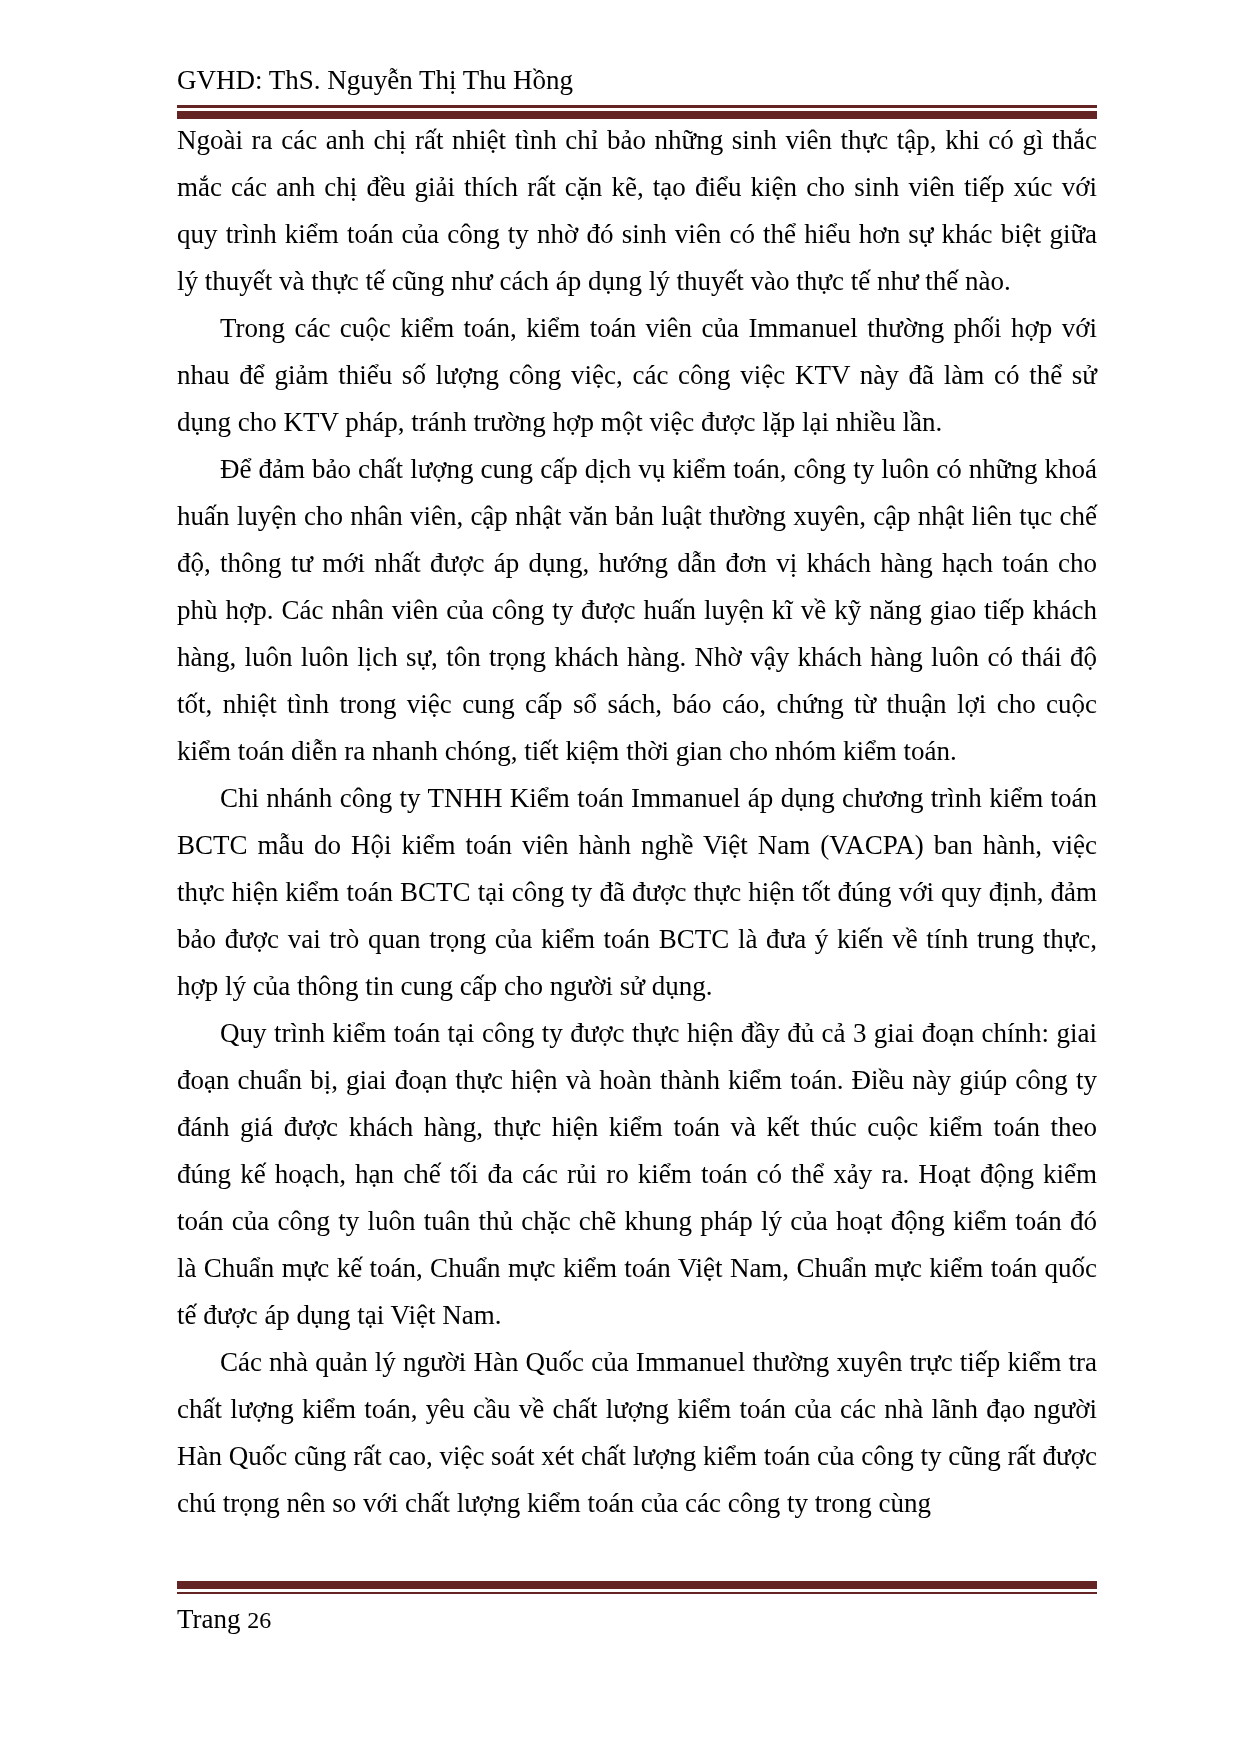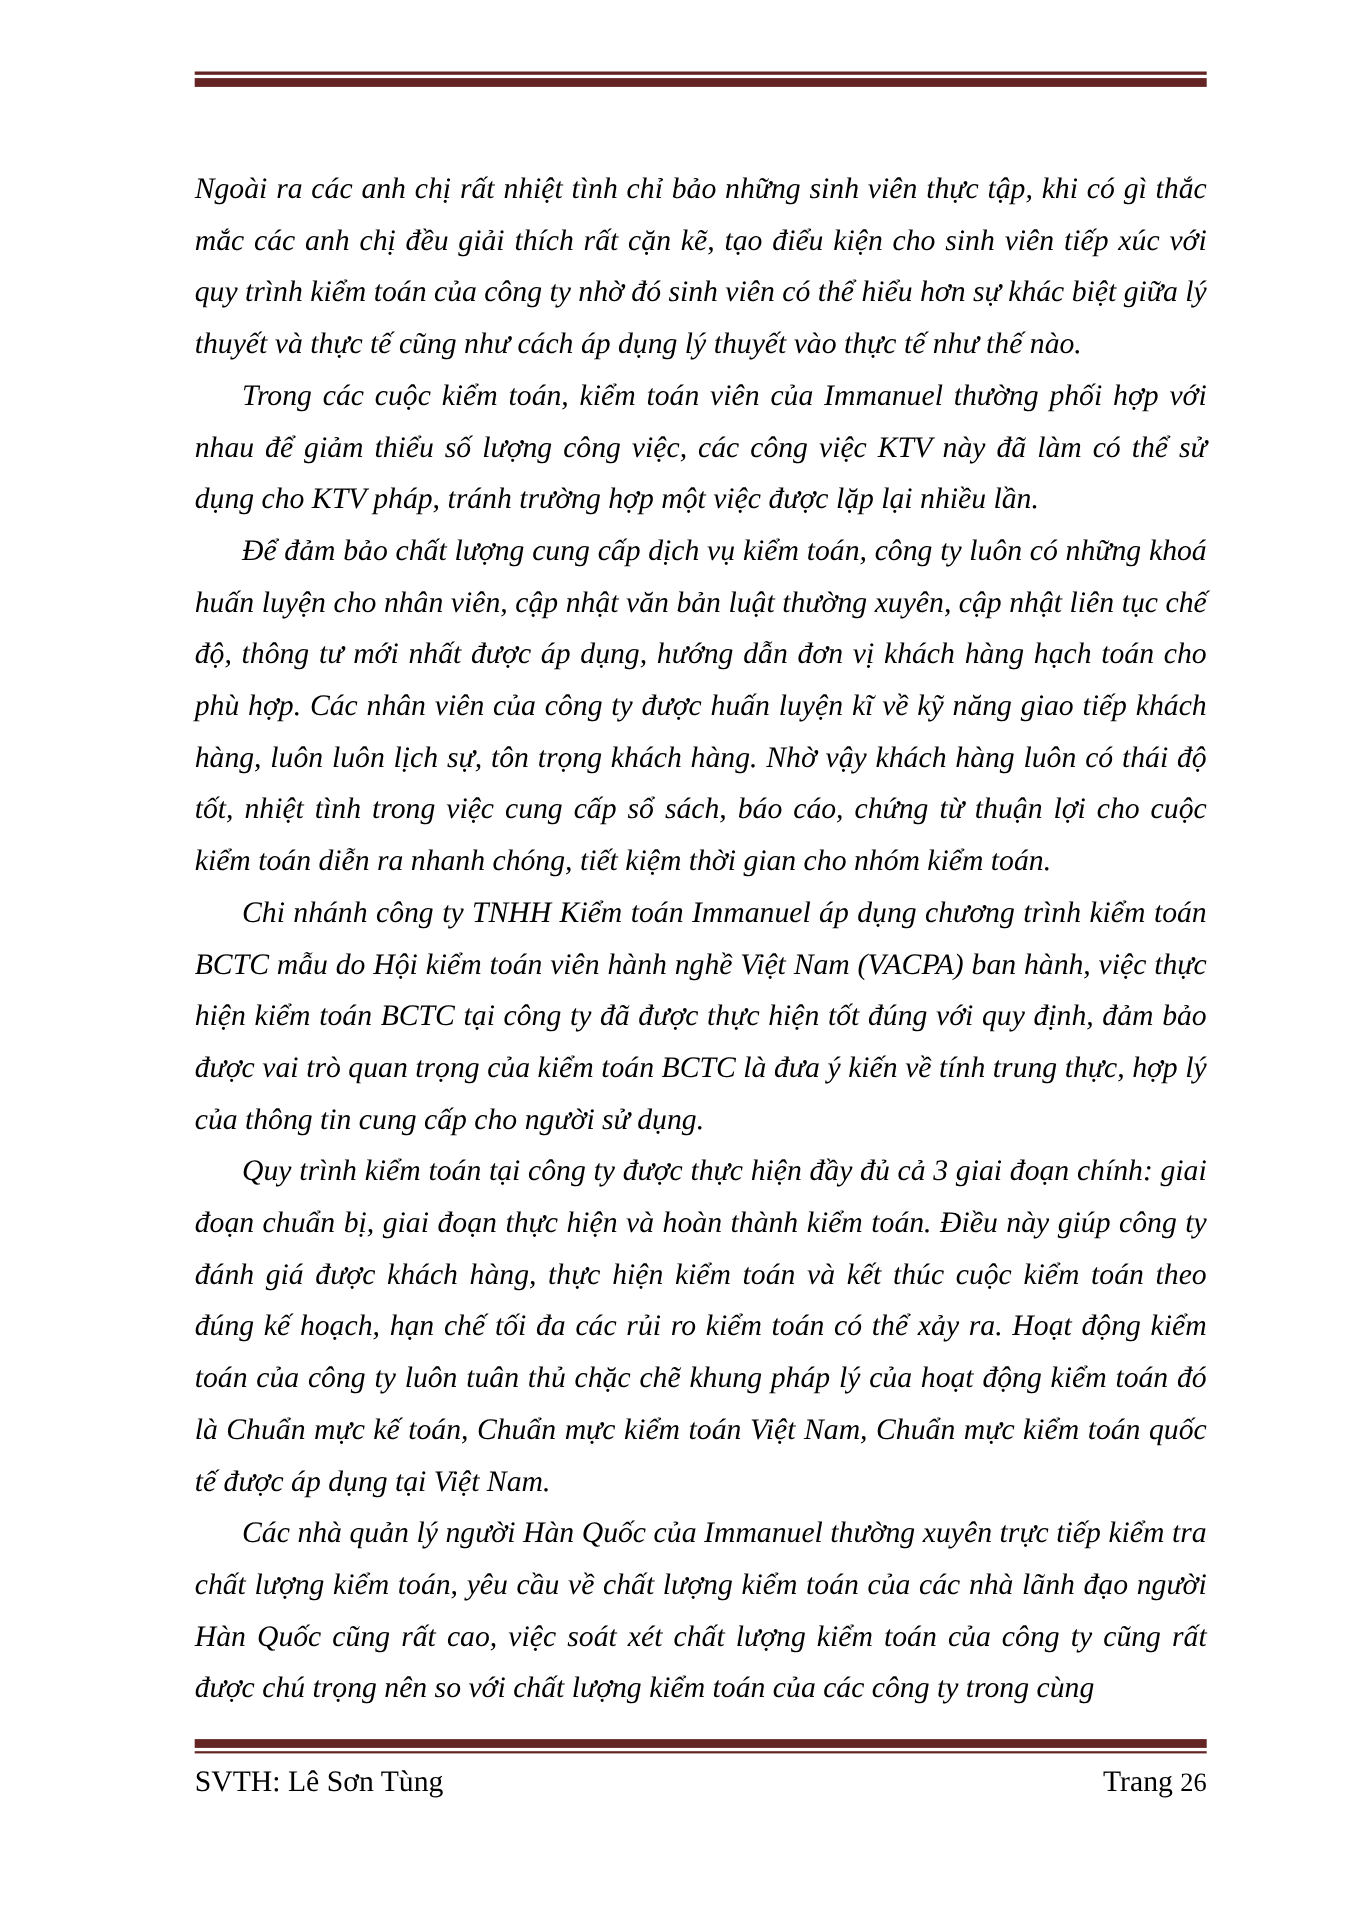--- a/index.html
+++ b/index.html
@@ -32,22 +32,21 @@
     white-space: nowrap;
   }
   .header-rule {
     margin-top: 5px;
     height: 3px;               
     border-top: 3px solid #632423;   
     border-bottom: 8px solid #632423;
   }
   
   .body-block {
-    top: 148px;
-    font-style: italic;
+    top: 117px;
   }
   .body-block p {
     margin: 0;
     font-size: 27px;
     line-height: 47px;
     text-align: justify;
     text-indent: 43px;
   }
   .body-block p.no-indent {
     text-indent: 0;
@@ -70,34 +69,34 @@
   .page-number {
     font-size: 24px;
   }
 </style>
 </head>
 <body>
 
 <div class="page">
 
   <div class="content-col header-block">
+    <div class="header-text">GVHD: ThS. Nguyễn Thị Thu Hồng</div>
     <div class="header-rule"></div>
   </div>
 
   <div class="content-col body-block">
     <p class="no-indent">Ngoài ra các anh chị rất nhiệt tình chỉ bảo những sinh viên thực tập, khi có gì thắc mắc các anh chị đều giải thích rất cặn kẽ, tạo điểu kiện cho sinh viên tiếp xúc với quy trình kiểm toán của công ty nhờ đó sinh viên có thể hiểu hơn sự khác biệt giữa lý thuyết và thực tế cũng như cách áp dụng lý thuyết vào thực tế như thế nào.</p>
     <p>Trong các cuộc kiểm toán, kiểm toán viên của Immanuel thường phối hợp với nhau để giảm thiểu số lượng công việc, các công việc KTV này đã làm có thể sử dụng cho KTV pháp, tránh trường hợp một việc được lặp lại nhiều lần.</p>
     <p>Để đảm bảo chất lượng cung cấp dịch vụ kiểm toán, công ty luôn có những khoá huấn luyện cho nhân viên, cập nhật văn bản luật thường xuyên, cập nhật liên tục chế độ, thông tư mới nhất được áp dụng, hướng dẫn đơn vị khách hàng hạch toán cho phù hợp. Các nhân viên của công ty được huấn luyện kĩ về kỹ năng giao tiếp khách hàng, luôn luôn lịch sự, tôn trọng khách hàng. Nhờ vậy khách hàng luôn có thái độ tốt, nhiệt tình trong việc cung cấp sổ sách, báo cáo, chứng từ thuận lợi cho cuộc kiểm toán diễn ra nhanh chóng, tiết kiệm thời gian cho nhóm kiểm toán.</p>
     <p>Chi nhánh công ty TNHH Kiểm toán Immanuel áp dụng chương trình kiểm toán BCTC mẫu do Hội kiểm toán viên hành nghề Việt Nam (VACPA) ban hành, việc thực hiện kiểm toán BCTC tại công ty đã được thực hiện tốt đúng với quy định, đảm bảo được vai trò quan trọng của kiểm toán BCTC là đưa ý kiến về tính trung thực, hợp lý của thông tin cung cấp cho người sử dụng.</p>
     <p>Quy trình kiểm toán tại công ty được thực hiện đầy đủ cả 3 giai đoạn chính: giai đoạn chuẩn bị, giai đoạn thực hiện và hoàn thành kiểm toán. Điều này giúp công ty đánh giá được khách hàng, thực hiện kiểm toán và kết thúc cuộc kiểm toán theo đúng kế hoạch, hạn chế tối đa các rủi ro kiểm toán có thể xảy ra. Hoạt động kiểm toán của công ty luôn tuân thủ chặc chẽ khung pháp lý của hoạt động kiểm toán đó là Chuẩn mực kế toán, Chuẩn mực kiểm toán Việt Nam, Chuẩn mực kiểm toán quốc tế được áp dụng tại Việt Nam.</p>
     <p>Các nhà quản lý người Hàn Quốc của Immanuel thường xuyên trực tiếp kiểm tra chất lượng kiểm toán, yêu cầu về chất lượng kiểm toán của các nhà lãnh đạo người Hàn Quốc cũng rất cao,  việc soát xét chất lượng kiểm toán của công ty cũng rất được chú trọng nên so với chất lượng kiểm toán của các công ty trong cùng</p>
   </div>
 
   <div class="content-col footer-rule"></div>
   <div class="content-col footer-row">
-    <span>SVTH: Lê Sơn Tùng</span>
     <span>
       <span>Trang</span>
       <span class="page-number">26</span>
     </span>
   </div>
 
 </div>
 
 </body></html>

